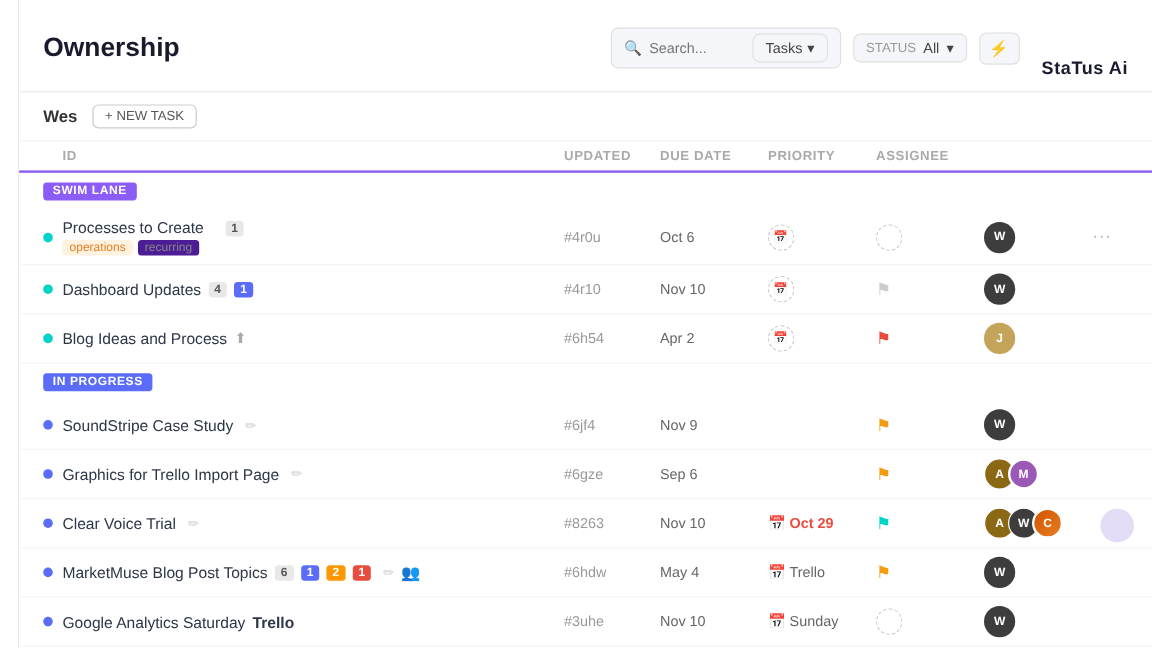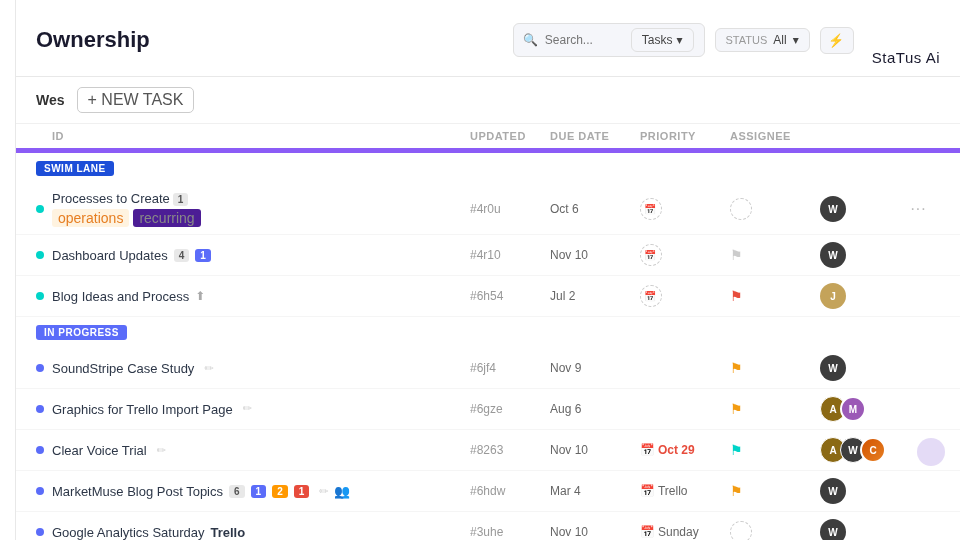--- a/index.html
+++ b/index.html
@@ -33,46 +33,46 @@
 
     
     .filter-btn { background: #f5f6fa; border: 1px solid #e0e0e0; border-radius: 6px; padding: 5px 8px; cursor: pointer; color: #555; }
 
     
     .status-ai-badge { position: absolute; top: 20px; right: 40px; font-size: 15px; font-weight: 700; color: #1a1a2e; letter-spacing: 0.5px; }
 
     
     .user-section { display: flex; align-items: center; gap: 12px; padding: 10px 20px; border-bottom: 1px solid #f0f0f0; }
     .user-name { font-size: 14px; font-weight: 600; color: #333; }
-    .new-task-btn { display: flex; align-items: center; gap: 4px; border: 1px solid #ccc; border-radius: 5px; padding: 3px 10px; font-size: 16px; color: #555; cursor: pointer; background: #fff; }
-
-    
-    .table-header { display: grid; grid-template-columns: 1fr 80px 90px 90px 90px 90px 30px; padding: 6px 20px; border-bottom: 5px solid #8b5cf6; background: #fff; }
+    .new-task-btn { display: flex; align-items: center; gap: 4px; border: 1px solid #ccc; border-radius: 5px; padding: 3px 10px; font-size: 11px; color: #555; cursor: pointer; background: #fff; }
+
+    
+    .table-header { display: grid; grid-template-columns: 1fr 80px 90px 90px 90px 90px 30px; padding: 6px 20px; border-bottom: 2px solid #8b5cf6; background: #fff; }
     .col-header { font-size: 11px; color: #aaa; font-weight: 600; text-transform: uppercase; letter-spacing: 0.5px; }
 
     
     .lanes-container { flex: 1; overflow-y: auto; }
 
     
     .lane-header { display: flex; align-items: center; padding: 8px 20px; }
     .lane-badge { font-size: 10px; font-weight: 700; padding: 2px 8px; border-radius: 3px; letter-spacing: 0.5px; }
-    .lane-badge.swim { background: #1d4ed8; color: #fff; }
+    .lane-badge.swim { background: #8b5cf6; color: #fff; }
     .lane-badge.in-progress { background: #5b6cf9; color: #fff; }
 
     
     .task-row { display: grid; grid-template-columns: 1fr 80px 90px 90px 90px 90px 30px; padding: 7px 20px; align-items: center; border-bottom: 1px solid #f5f5f5; transition: background 0.15s; cursor: pointer; }
 
     .task-name-cell { display: flex; align-items: center; gap: 8px; }
     .task-dot { width: 8px; height: 8px; border-radius: 50%; flex-shrink: 0; }
     .dot-teal { background: #00d4c8; }
     .dot-blue { background: #5b6cf9; }
 
     .task-name { font-size: 13px; color: #2d3748; font-weight: 500; }
     .task-tags { display: flex; gap: 4px; margin-top: 3px; }
-    .tag { font-size: 14px; padding: 1px 6px; border-radius: 3px; font-weight: 500; }
+    .tag { font-size: 10px; padding: 1px 6px; border-radius: 3px; font-weight: 500; }
     .tag-ops { background: #fff3e0; color: #e67e22; }
     .tag-recurring { background: #4c1d95; color: #888; }
 
     .task-name-wrapper { display: flex; flex-direction: column; }
     .num-badge { background: #e8e8e8; color: #555; font-size: 10px; font-weight: 700; padding: 1px 5px; border-radius: 3px; }
     .num-badge.blue { background: #5b6cf9; color: #fff; }
     .num-badge.orange { background: #ff9800; color: #fff; }
     .num-badge.red { background: #e74c3c; color: #fff; }
 
     
@@ -129,21 +129,21 @@
           </div>
         </div>
         <div class="status-filter">
           <span class="status-label">STATUS</span>
           <span>All</span>
           <span>▾</span>
         </div>
         <div class="filter-btn">
           <span>⚡</span>
         </div>
-        <span class="status-ai-badge" style="position:static; font-size:15px; font-weight:400; color:#1a1a2e; margin-left:8px;margin-top:35px;">StaTus Ai</span>
+        <span class="status-ai-badge" style="position:static; font-size:15px; font-weight:700; color:#1a1a2e; margin-left:8px;margin-top:35px;">StaTus Ai</span>
       </div>
     </div>
 
     <div class="user-section">
       <span class="user-name">Wes</span>
       <button class="new-task-btn">+ NEW TASK</button>
     </div>
 
     <div class="table-header">
       <div class="col-header" style="padding-left:16px;">ID</div>
@@ -158,21 +158,21 @@
     <div class="lanes-container">
 
       <div class="lane-header">
         <span class="lane-badge swim">SWIM LANE</span>
       </div>
 
       <div class="task-row">
         <div class="task-name-cell">
           <div class="task-dot dot-teal"></div>
           <div class="task-name-wrapper">
-            <div style="display:flex; align-items:flex-end; gap:3px;">
+            <div style="display:flex; align-items:flex-end; gap:18px;">
               <span class="task-name">Processes to Create</span>
               <span class="num-badge">1</span>
             </div>
             <div class="task-tags">
               <span class="tag tag-ops">operations</span>
               <span class="tag tag-recurring">recurring</span>
             </div>
           </div>
         </div>
         <div class="id-cell">#4r0u</div>
@@ -218,21 +218,21 @@
         <div class="task-name-cell">
           <div class="task-dot dot-teal"></div>
           <div class="task-name-wrapper">
             <div style="display:flex; align-items:center; gap:6px;">
               <span class="task-name">Blog Ideas and Process</span>
               <span style="font-size:12px; color:#aaa;">⬆</span>
             </div>
           </div>
         </div>
         <div class="id-cell">#6h54</div>
-        <div class="date-cell">Jul 2</div>
+        <div class="date-cell">Apr 2</div>
         <div>
           <div class="icon-btn">📅</div>
         </div>
         <div>
           <span class="icon-flag flag-red">⚑</span>
         </div>
         <div>
           <div class="avatar tan">J</div>
         </div>
         <div></div>
@@ -264,21 +264,21 @@
 
       <div class="task-row">
         <div class="task-name-cell">
           <div class="task-dot dot-blue"></div>
           <div style="display:flex; gap:6px;">
             <span class="task-name">Graphics for Trello Import Page</span>
             <span class="pencil-icon">✏</span>
           </div>
         </div>
         <div class="id-cell">#6gze</div>
-        <div class="date-cell">Aug 6</div>
+        <div class="date-cell">Sep 6</div>
         <div></div>
         <div>
           <span class="icon-flag flag-yellow">⚑</span>
         </div>
         <div>
           <div class="avatar-group">
             <div class="avatar brown">A</div>
             <div class="avatar" style="background:#9b59b6; border:2px solid #fff;">M</div>
           </div>
         </div>
@@ -324,21 +324,21 @@
             <span class="task-name">MarketMuse Blog Post Topics</span>
             <span class="num-badge">6</span>
             <span class="num-badge blue">1</span>
             <span class="num-badge orange">2</span>
             <span class="num-badge red">1</span>
             <span class="pencil-icon">✏</span>
             <span style="font-size:13px; color:#5b6cf9; cursor:pointer;">👥</span>
           </div>
         </div>
         <div class="id-cell">#6hdw</div>
-        <div class="date-cell">Mar 4</div>
+        <div class="date-cell">May 4</div>
         <div>
           <div class="date-with-icon">
             <span class="calendar-icon">📅</span>
             <span class="date-cell">Trello</span>
           </div>
         </div>
         <div>
           <span class="icon-flag flag-yellow">⚑</span>
         </div>
         <div>

